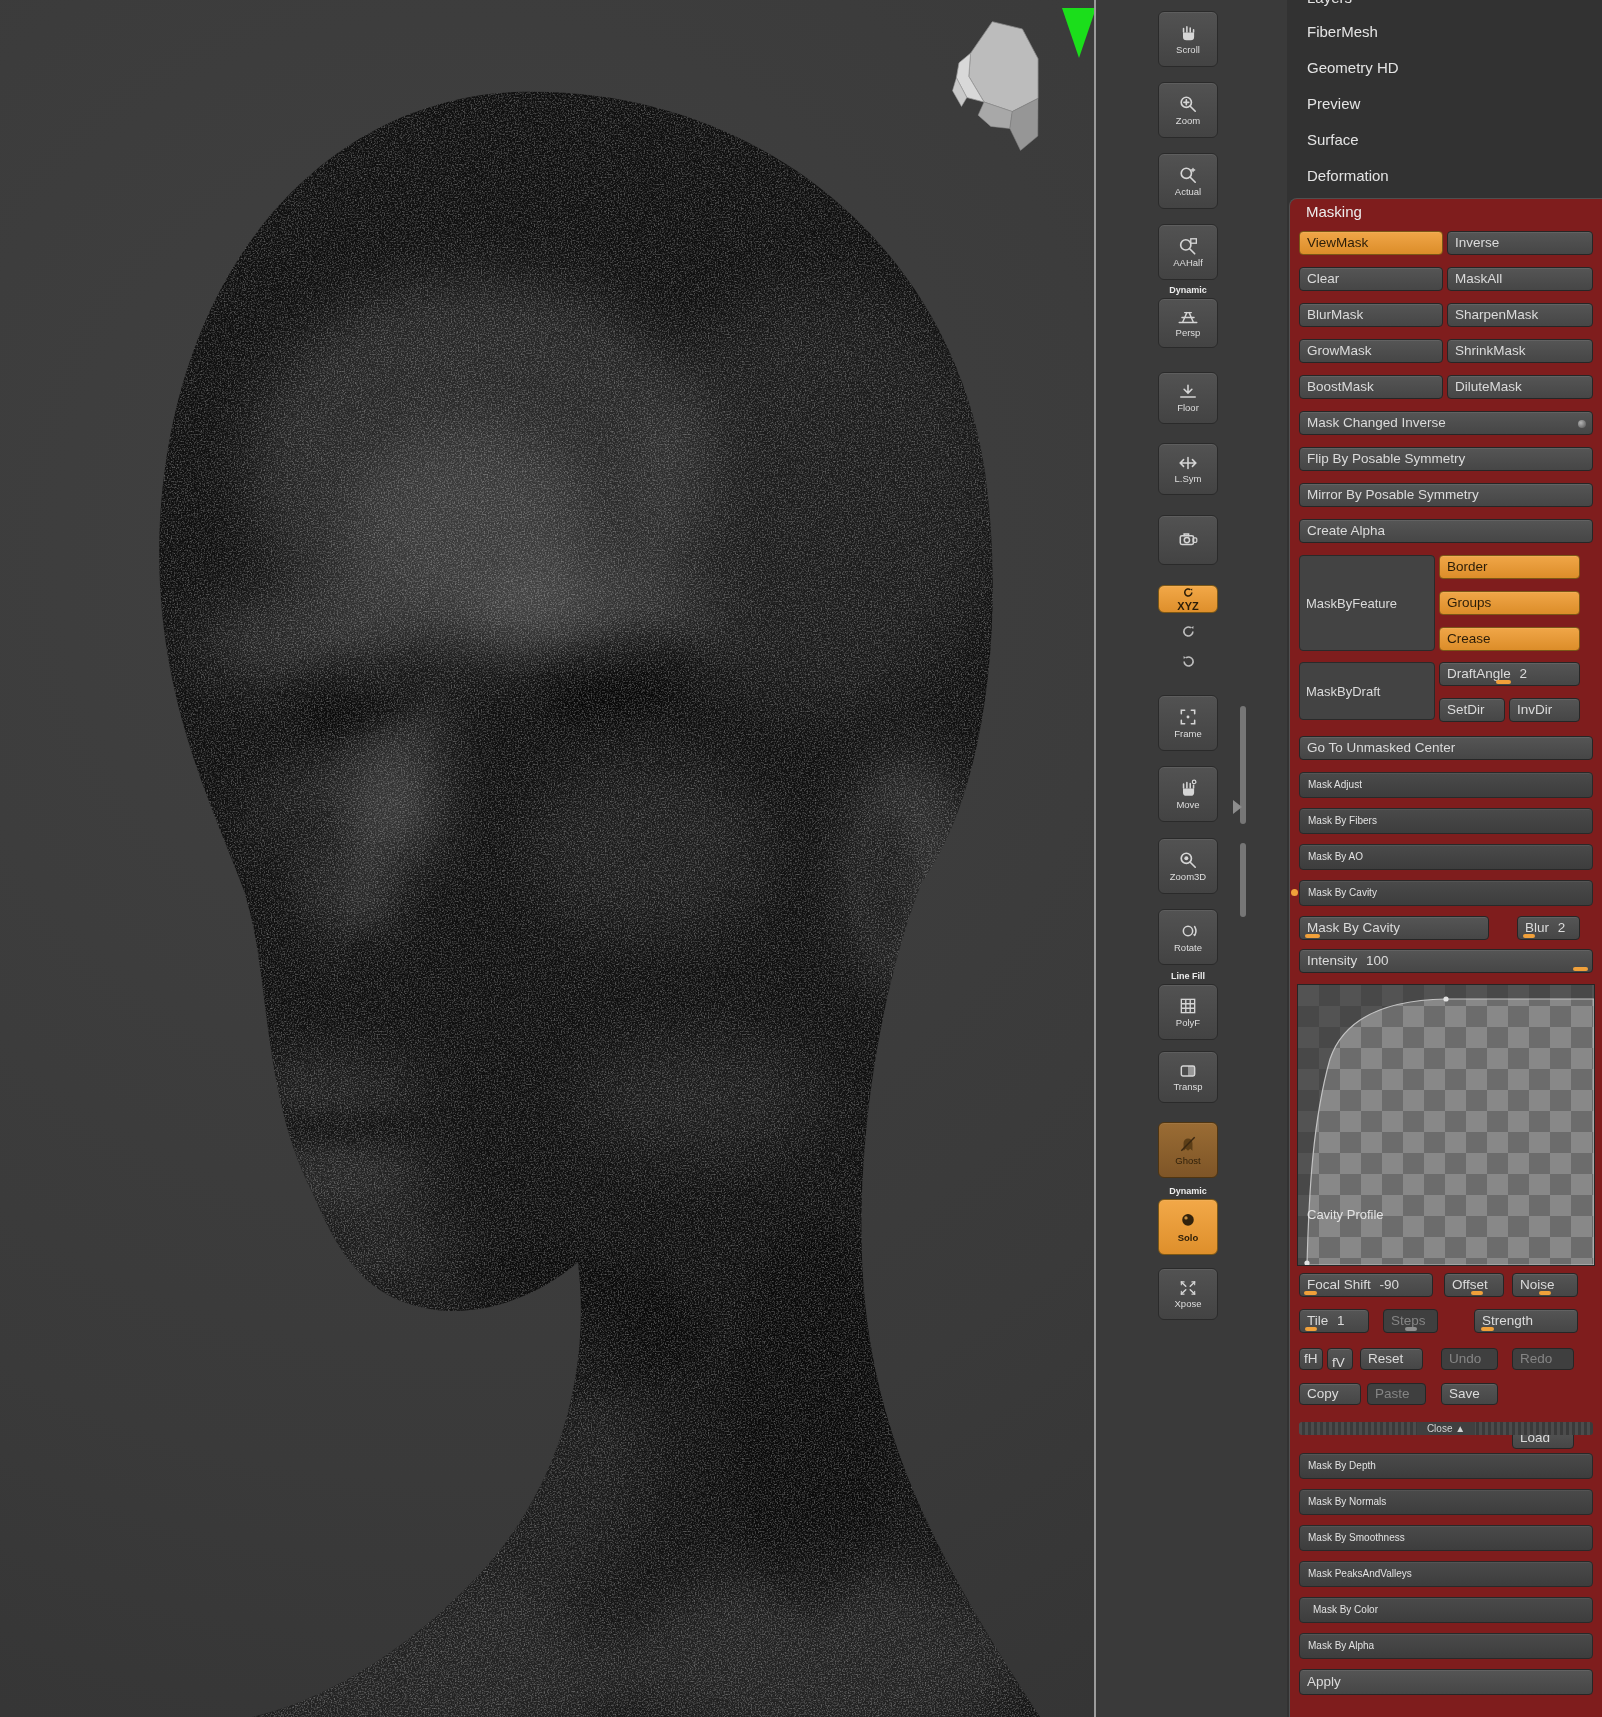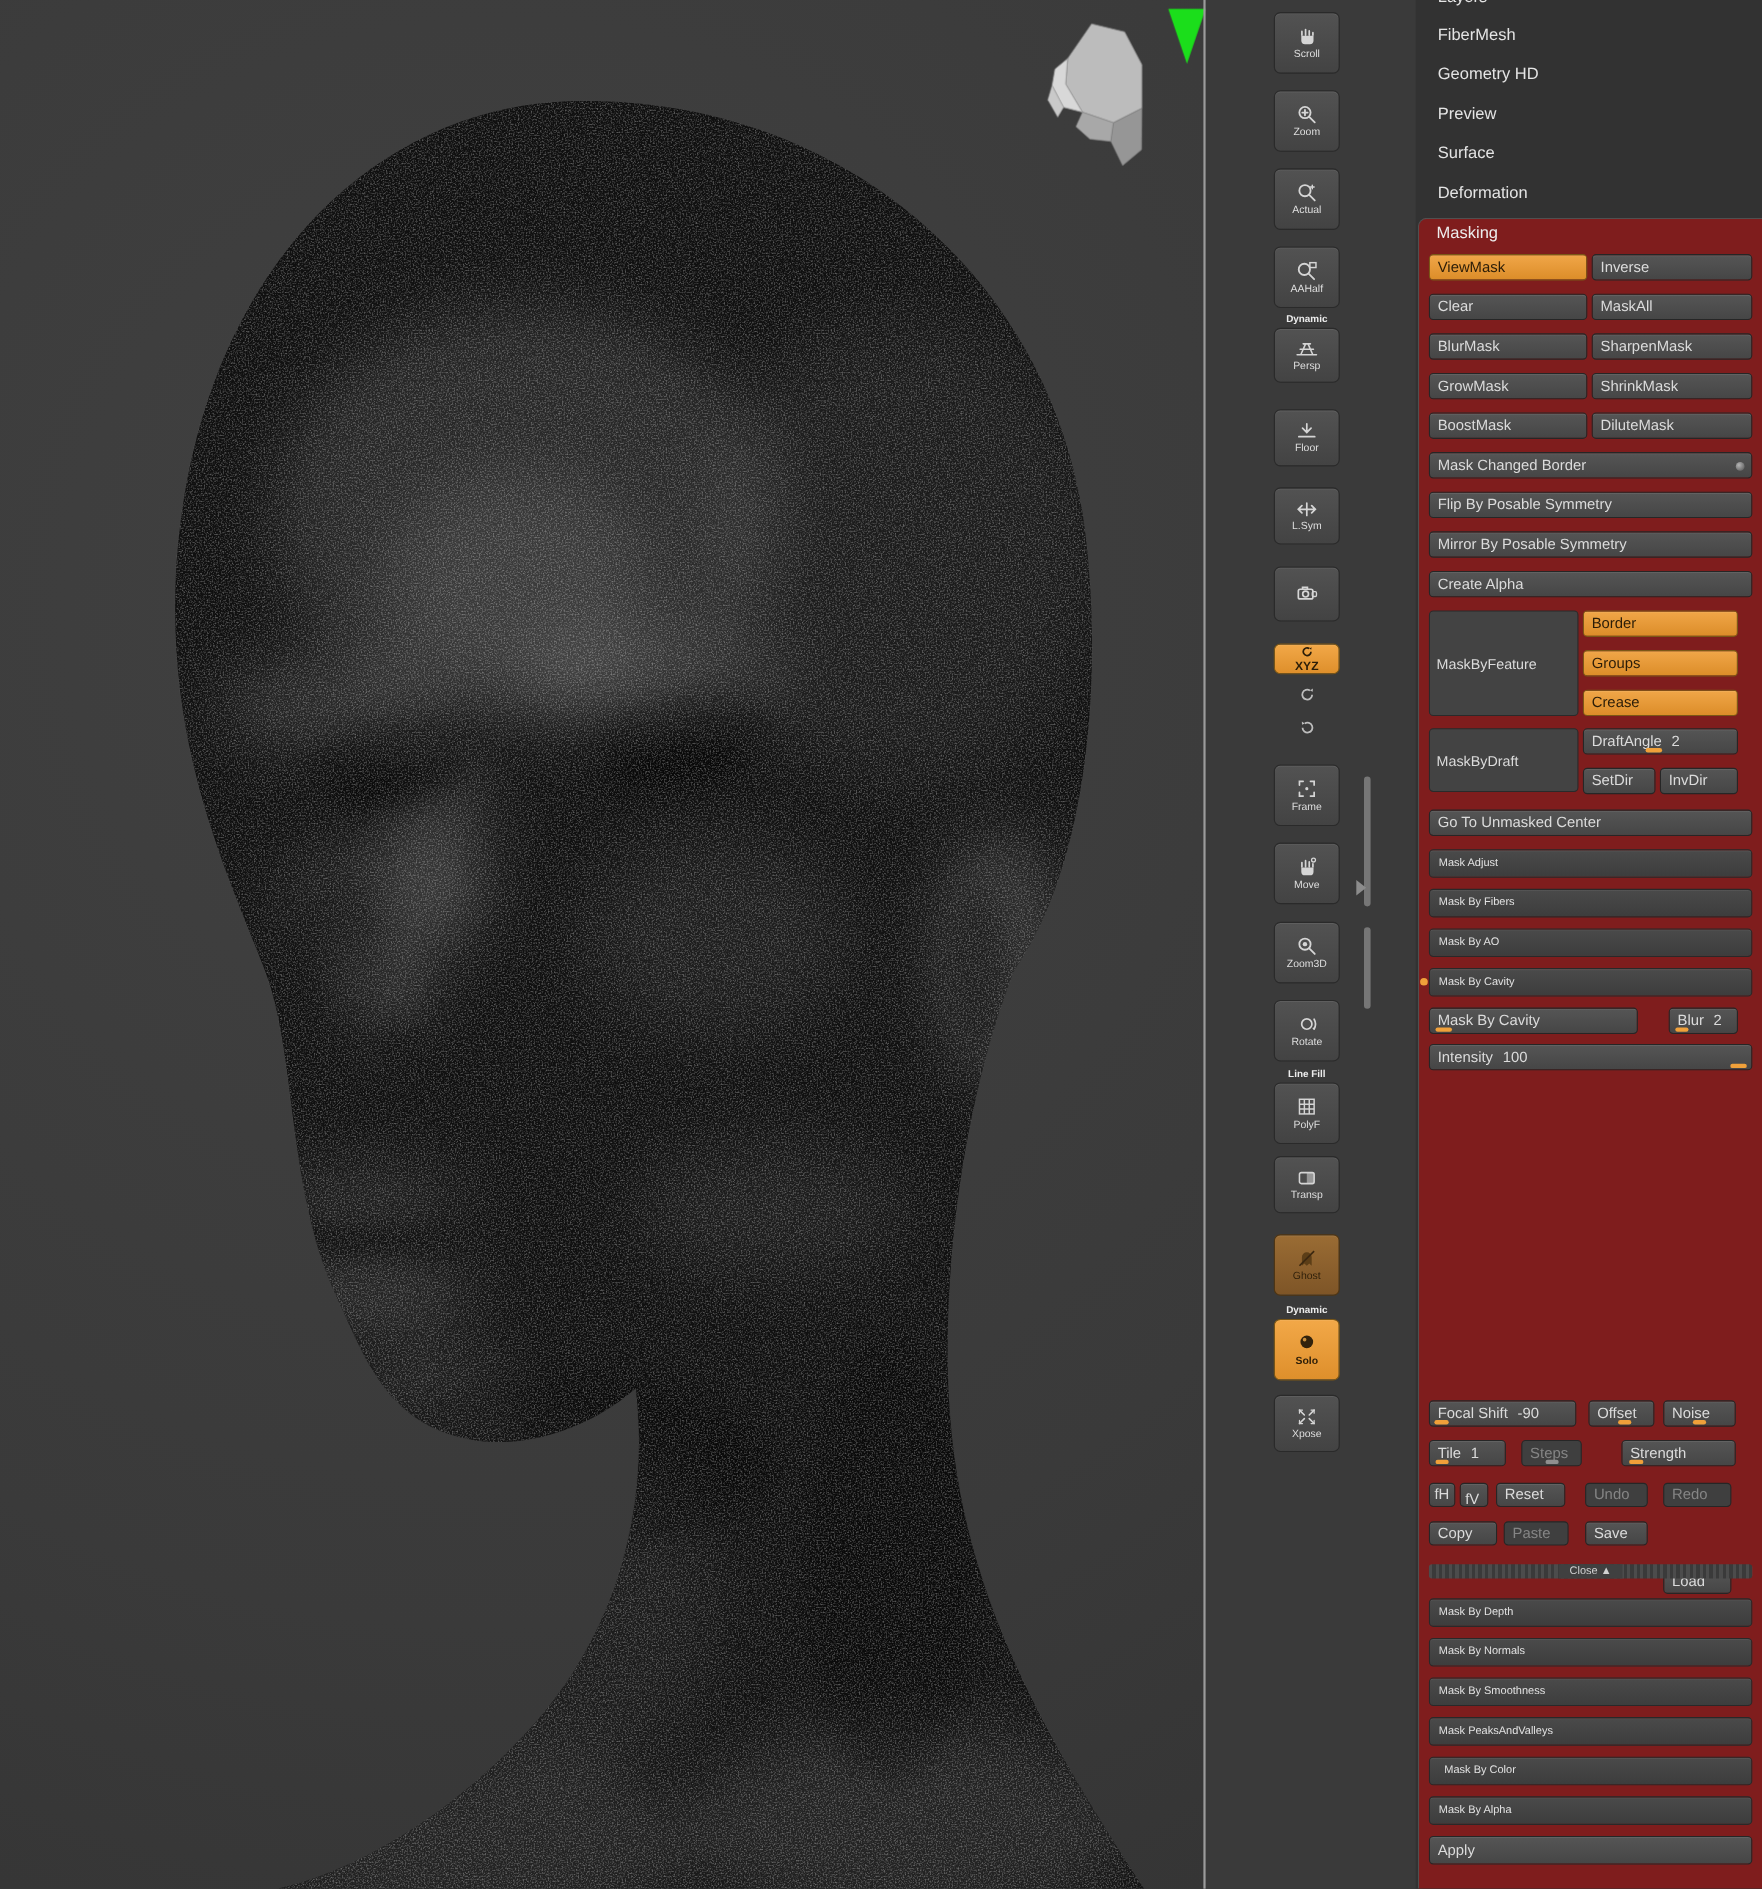--- a/index.html
+++ b/index.html
@@ -368,21 +368,21 @@
     <div class="b" style="left:9px;top:68px;width:144px;">Clear</div>
     <div class="b" style="left:157px;top:68px;width:146px;">MaskAll</div>
     <div class="b" style="left:9px;top:104px;width:144px;">BlurMask</div>
     <div class="b" style="left:157px;top:104px;width:146px;">SharpenMask</div>
     <div class="b" style="left:9px;top:140px;width:144px;">GrowMask</div>
     <div class="b" style="left:157px;top:140px;width:146px;">ShrinkMask</div>
     <div class="b" style="left:9px;top:176px;width:144px;">BoostMask</div>
     <div class="b" style="left:157px;top:176px;width:146px;">DiluteMask</div>
 
     <div class="b" style="left:9px;top:212px;width:294px;">
-      <span>Mask Changed Border</span>
+      <span>Mask Changed Inverse</span>
       <span class="radio"></span>
     </div>
     <div class="b" style="left:9px;top:248px;width:294px;">Flip By Posable Symmetry</div>
     <div class="b" style="left:9px;top:284px;width:294px;">Mirror By Posable Symmetry</div>
     <div class="b" style="left:9px;top:320px;width:294px;">Create Alpha</div>
 
     <div class="cell" style="left:9px;top:356px;width:136px;height:96px;">MaskByFeature</div>
     <div class="b orange" style="left:149px;top:356px;width:141px;">Border</div>
     <div class="b orange" style="left:149px;top:392px;width:141px;">Groups</div>
     <div class="b orange" style="left:149px;top:428px;width:141px;">Crease</div>
@@ -414,20 +414,41 @@
       <span class="val">2</span>
       <span class="tick" style="left:5px;width:12px;"></span>
     </div>
 
     <div class="b" style="left:9px;top:750px;width:294px;">
       <span>Intensity</span>
       <span class="val">100</span>
       <span class="tick" style="right:4px;left:auto;"></span>
     </div>
 
+    <div class="curvebox" style="left:7px;top:785px;width:298px;height:282px;">
+      <svg width="296" height="280" viewBox="0 0 296 280">
+        <defs>
+          <pattern id="chkdim" width="42" height="42" patternUnits="userSpaceOnUse">
+            <rect width="42" height="42" fill="#555555"></rect>
+            <rect width="21" height="21" fill="#696969"></rect>
+            <rect x="21" y="21" width="21" height="21" fill="#696969"></rect>
+          </pattern>
+          <pattern id="chkbri" width="42" height="42" patternUnits="userSpaceOnUse">
+            <rect width="42" height="42" fill="#6E6E6E"></rect>
+            <rect width="21" height="21" fill="#8B8B8B"></rect>
+            <rect x="21" y="21" width="21" height="21" fill="#8B8B8B"></rect>
+          </pattern>
+        </defs>
+        <rect width="296" height="280" fill="url(#chkdim)" opacity="0.55"></rect>
+        <path d="M9 280 C11 205,15 135,32 74 C47 30,92 15,148 14 L296 14 L296 280 Z" fill="url(#chkbri)" stroke="#C9C9C9" stroke-width="1.2" opacity="0.95"></path>
+        <circle cx="9" cy="278" r="2.6" fill="#E2E2E2"></circle>
+        <circle cx="148" cy="14" r="2.6" fill="#E2E2E2"></circle>
+      </svg>
+      <div class="curvelabel">Cavity Profile</div>
+    </div>
 
     <div class="b" style="left:9px;top:1074px;width:134px;">
       <span>Focal Shift</span>
       <span class="val">-90</span>
       <span class="tick" style="left:4px;width:13px;"></span>
     </div>
     <div class="b" style="left:154px;top:1074px;width:60px;">
       <span>Offset</span>
       <span class="tick" style="left:45%;width:12px;"></span>
     </div>

